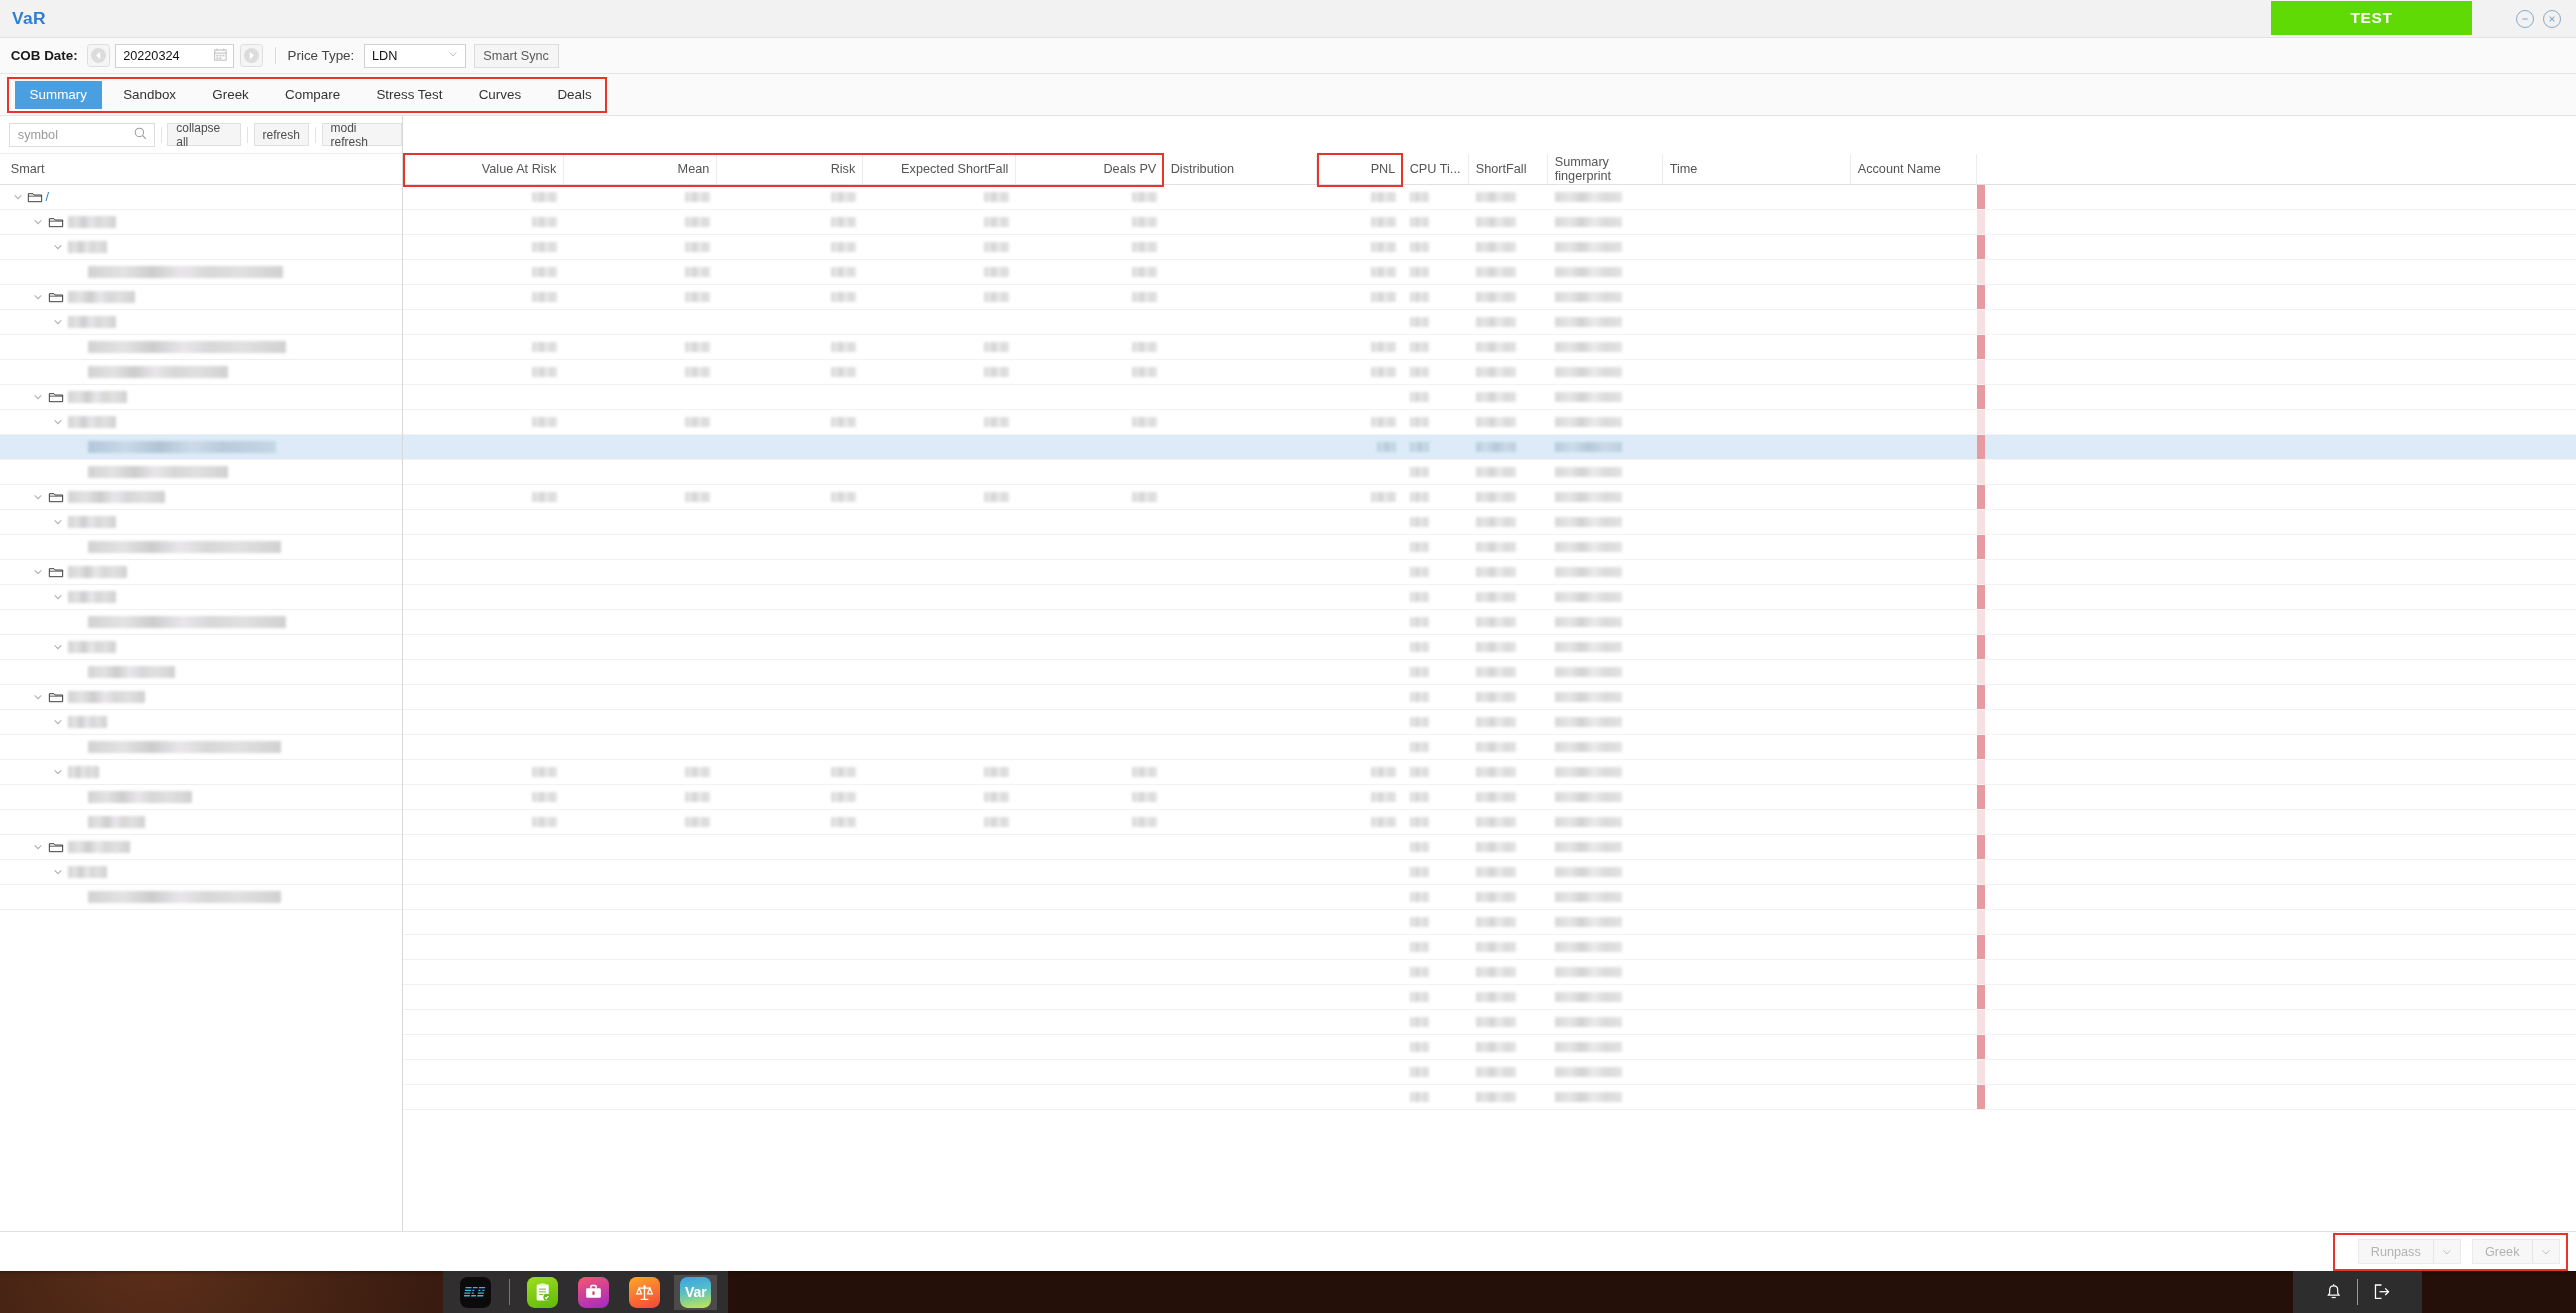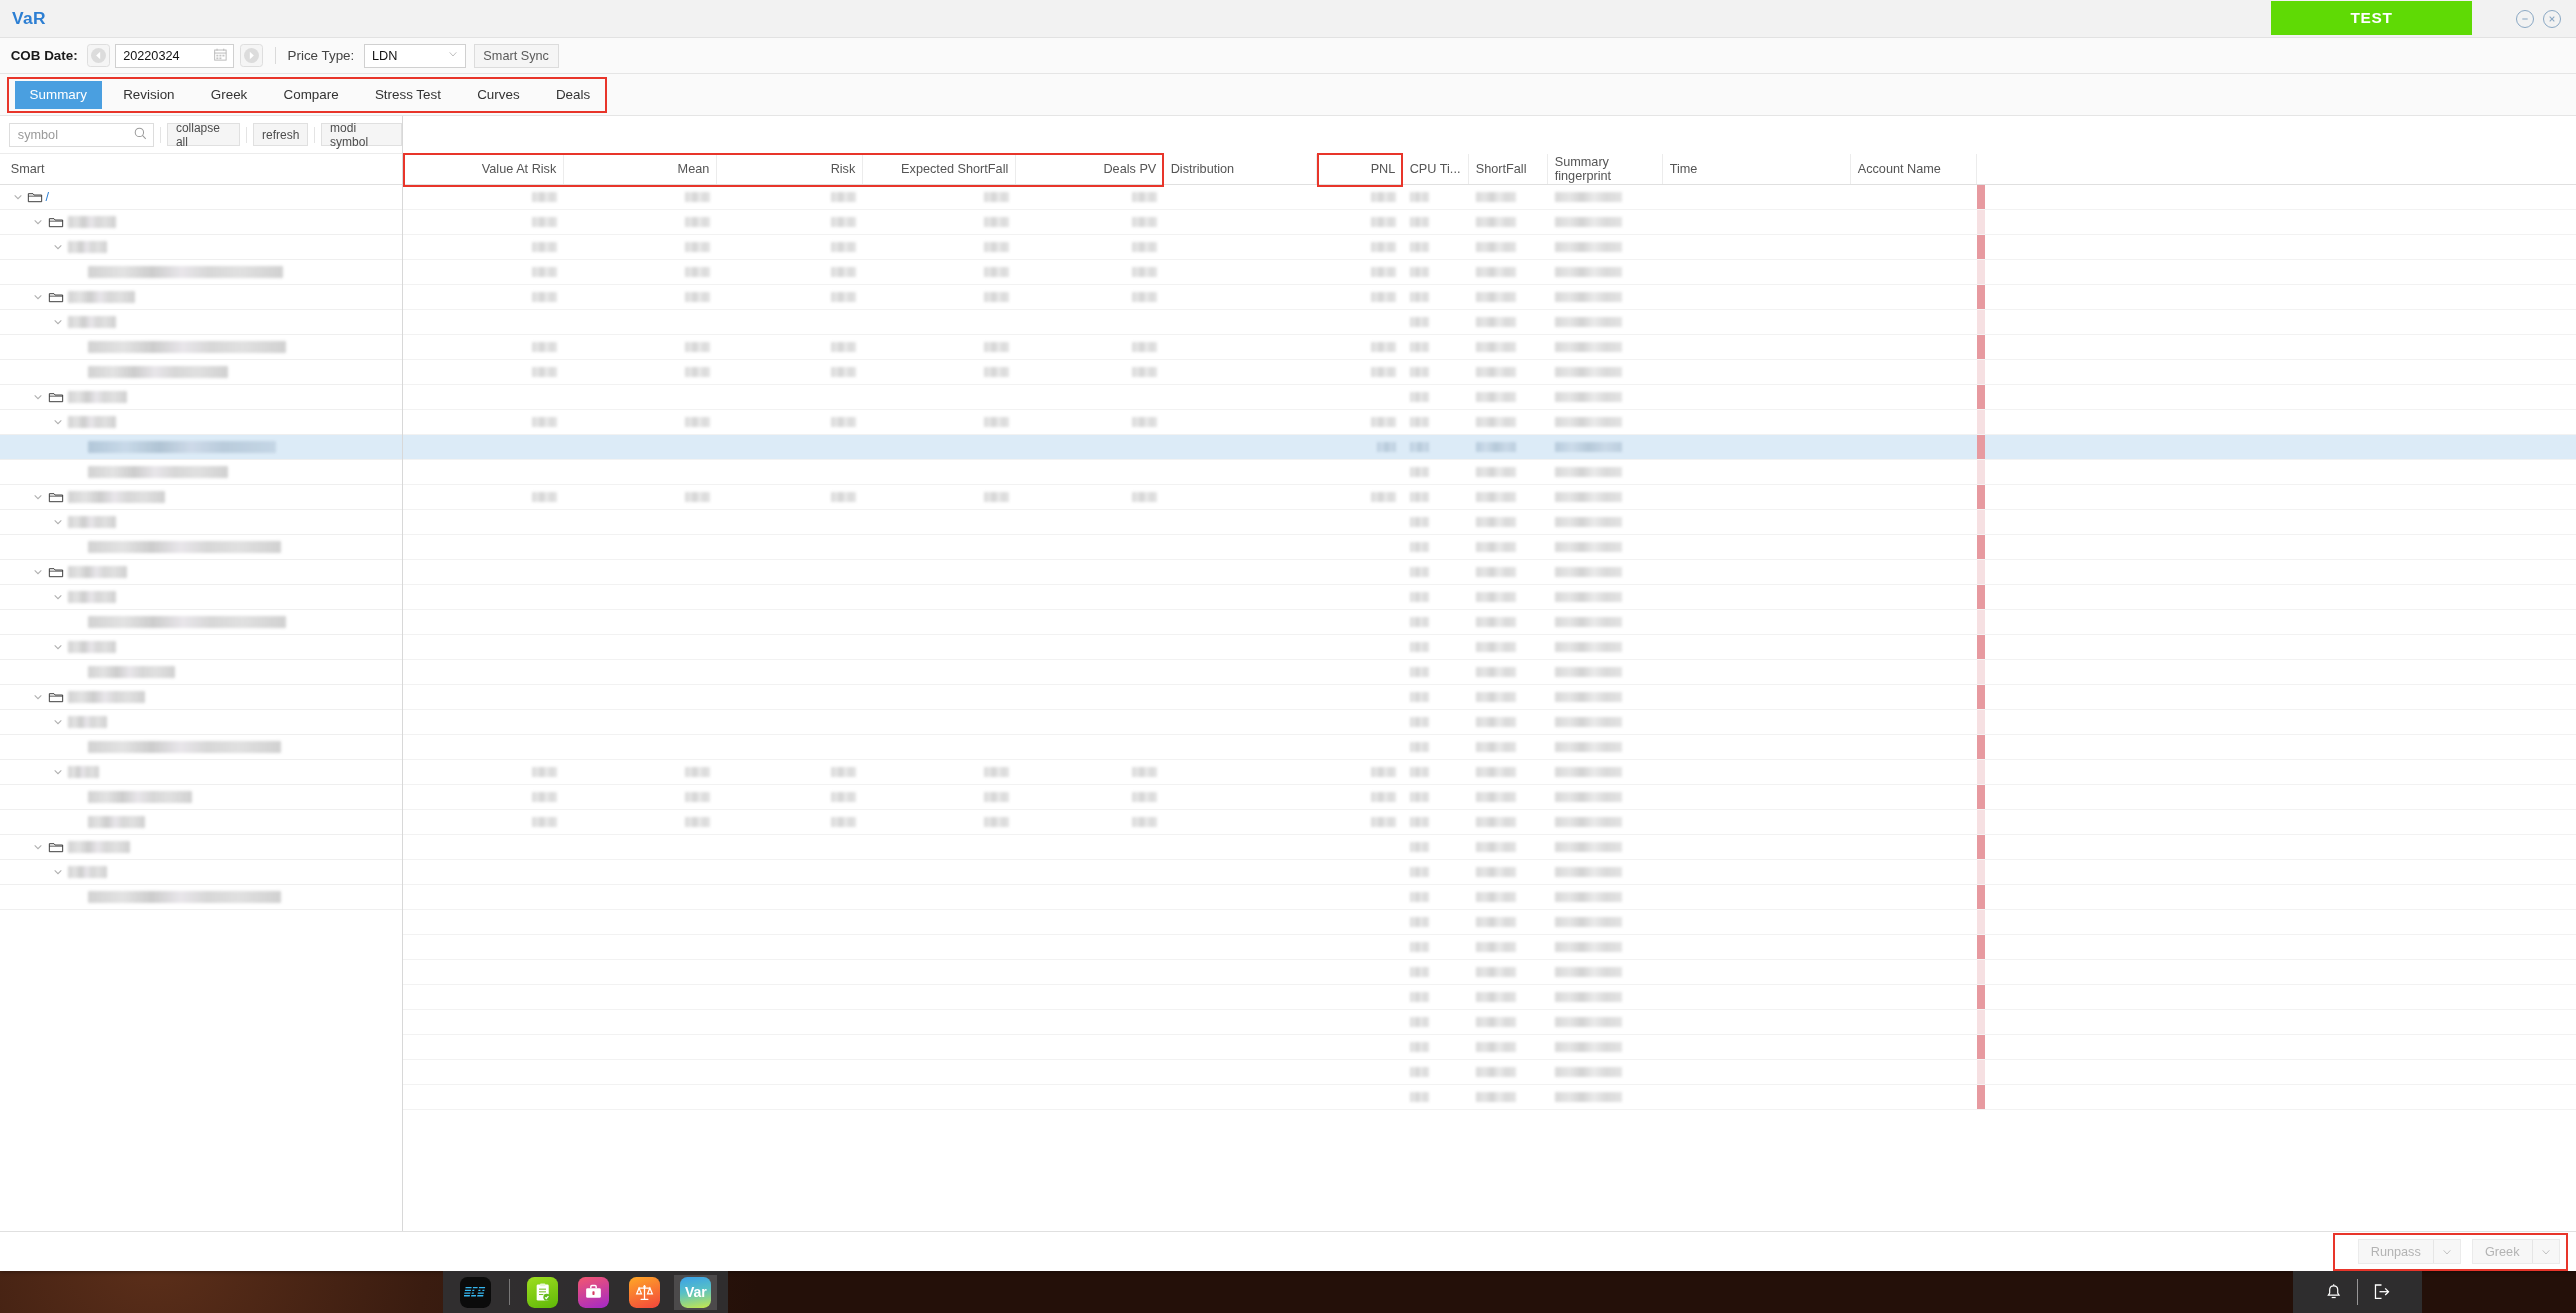--- a/index.html
+++ b/index.html
@@ -365,21 +365,21 @@
 
     <div class="flat-btn">Smart Sync</div>
   </div>
 
   <div class="tabwrap">
     <div class="tabs" id="tabs-host">
         <div class="tab active">
           <span>Summary</span>
         </div>
         <div class="tab">
-          <span>Revision</span>
+          <span>Sandbox</span>
         </div>
         <div class="tab">
           <span>Greek</span>
         </div>
         <div class="tab">
           <span>Compare</span>
         </div>
         <div class="tab">
           <span>Stress Test</span>
         </div>
@@ -406,21 +406,21 @@
                 <circle cx="9.5" cy="9.5" r="6.2" fill="none" stroke="#9a9a9a" stroke-width="1.5"></circle>
                 <line x1="14" y1="14" x2="19" y2="19" stroke="#9a9a9a" stroke-width="1.5"></line>
               </svg>
           </span>
         </div>
         <div class="tb-sep"></div>
         <div class="tb-btn">collapse all</div>
         <div class="tb-sep"></div>
         <div class="tb-btn">refresh</div>
         <div class="tb-sep"></div>
-        <div class="tb-btn">modi symbol</div>
+        <div class="tb-btn">modi refresh</div>
       </div>
 
       <div class="colhead-left">Smart</div>
 
       <div class="tree" id="tree-host">
           <div class="trow">
             <div style="width: 10.7px; flex: 0 0 10.7px;"></div>
             <div class="chev">
               <svg width="12" height="12" viewBox="0 0 18 18">
                 <path d="M4 6.5 L9 11.6 L14 6.5" fill="none" stroke="currentColor" stroke-width="1.6"></path>

